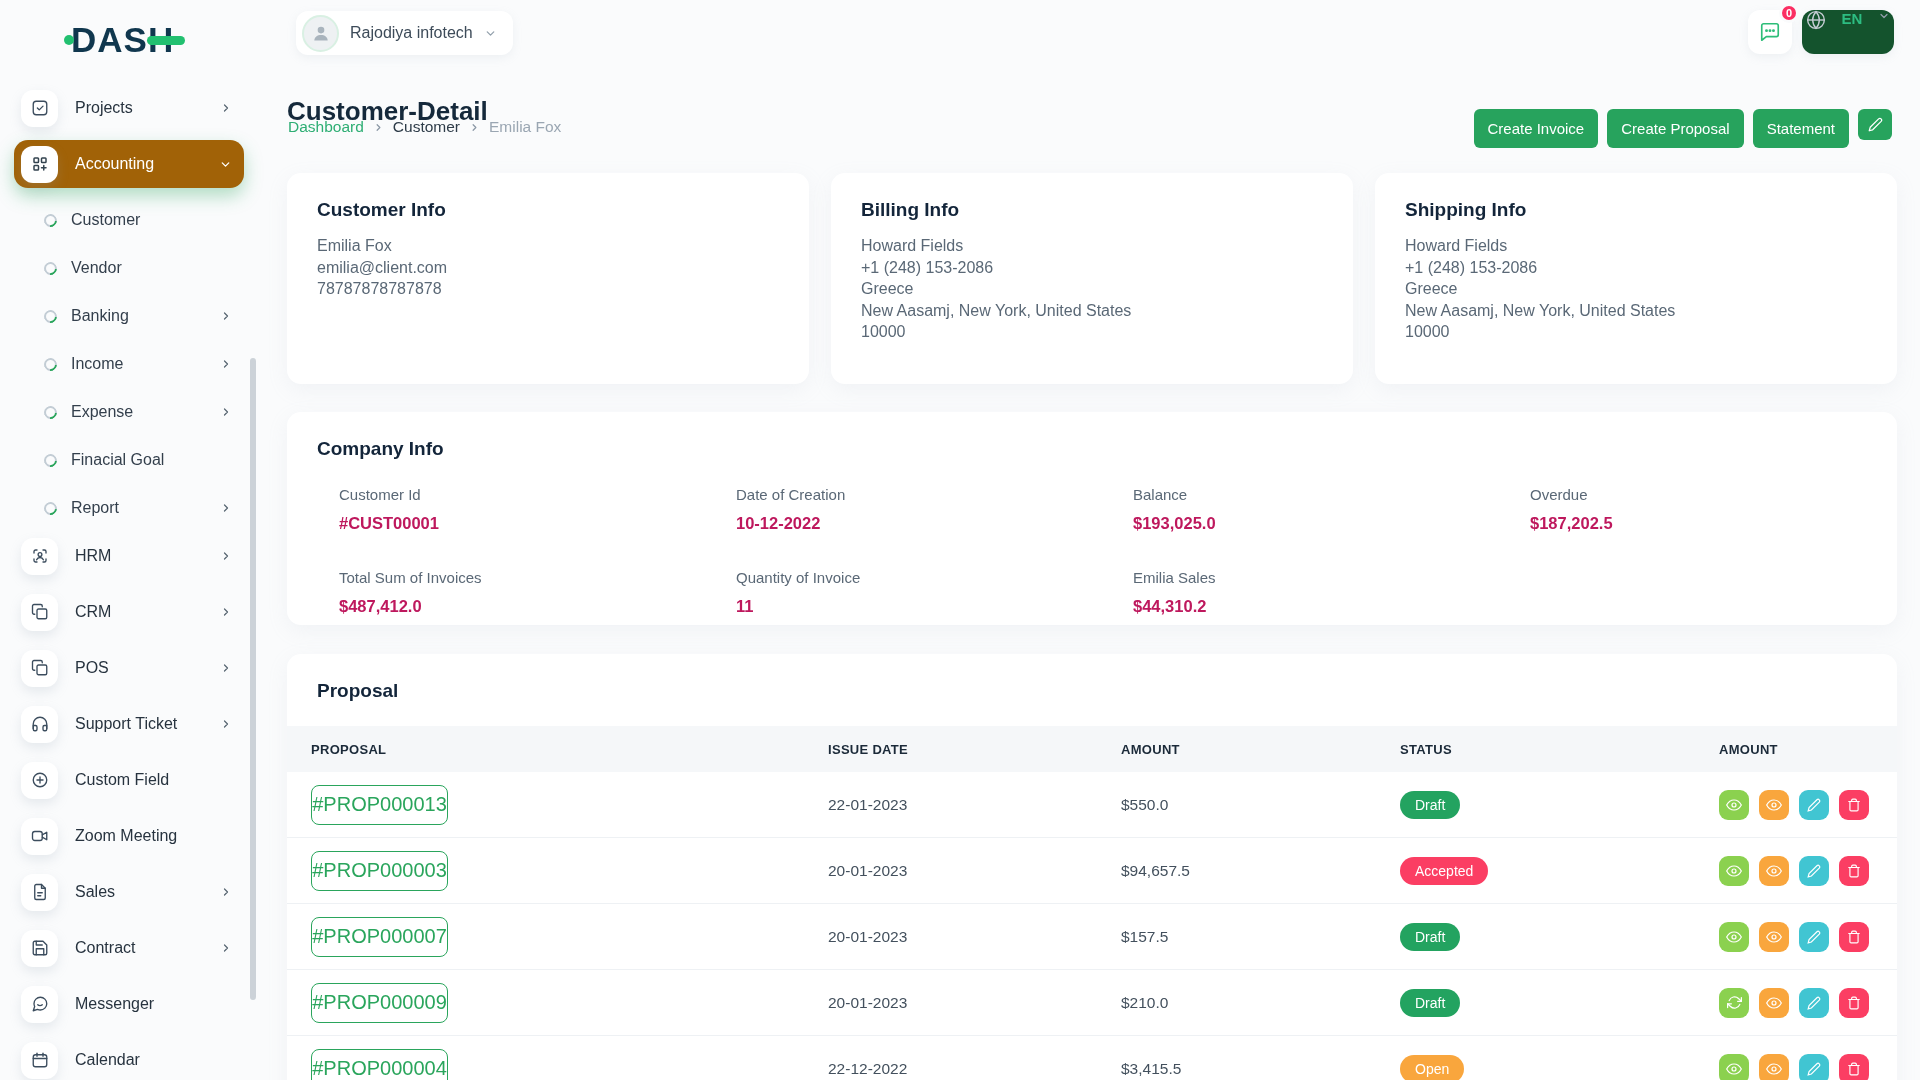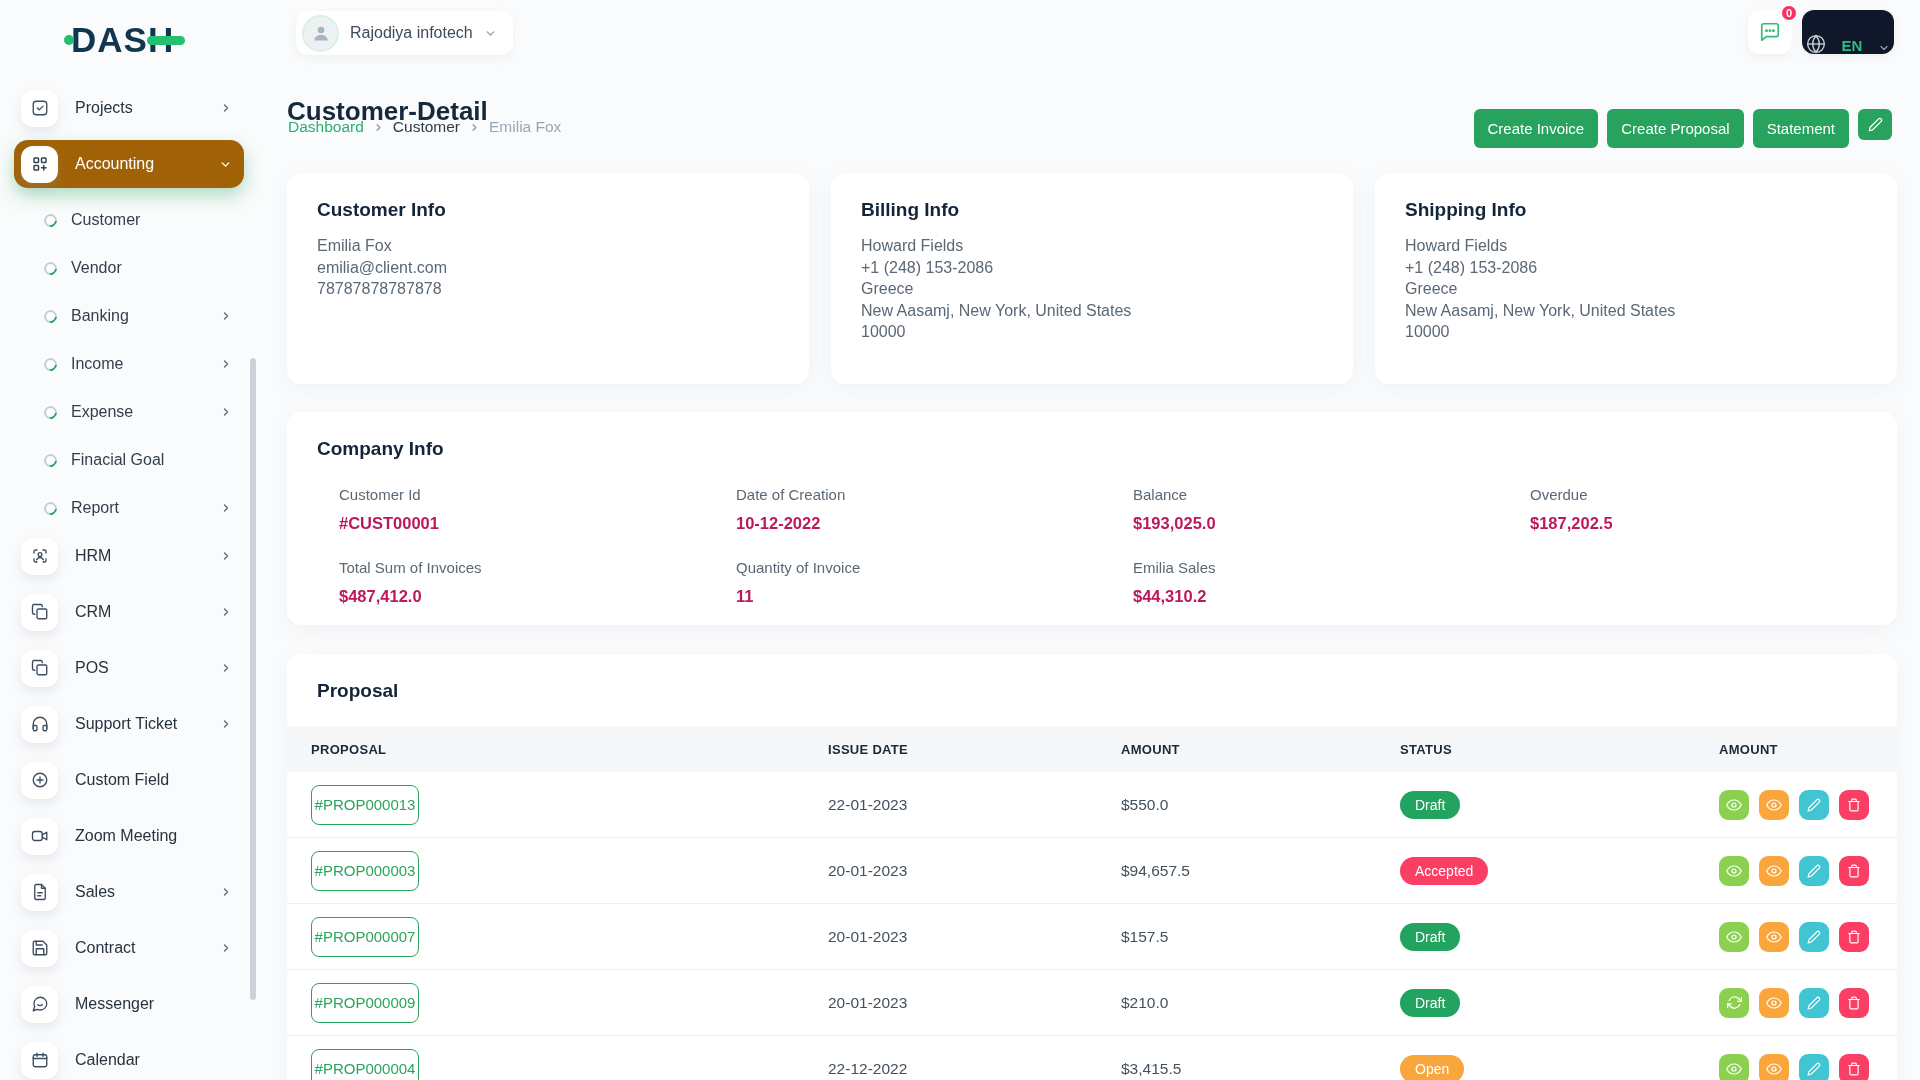--- a/index.html
+++ b/index.html
@@ -22,22 +22,22 @@
     display:flex;align-items:center;gap:11px;padding:0 16px 0 6px;box-shadow:0 3px 10px rgba(160,175,190,.14)}
   .avatar{width:33px;height:33px;border-radius:50%;background:#eef1f3;border:2px solid #d9f0e3;
     display:flex;align-items:center;justify-content:center;overflow:hidden}
   .ws-name{font-size:16px;color:#3d4b59}
   .chev-sm{color:#93a0ac}
 
   .chat-btn{position:absolute;left:1748px;top:10px;width:44px;height:44px;background:#fff;border-radius:12px;
     box-shadow:0 3px 10px rgba(160,175,190,.14);display:flex;align-items:center;justify-content:center}
   .chat-badge{position:absolute;top:-7px;right:-7px;min-width:20px;height:20px;border-radius:10px;background:#fb2f63;
     color:#fff;font-size:11px;font-weight:700;display:flex;align-items:center;justify-content:center;border:3px solid #fafbfc;box-sizing:border-box;padding:0 4px}
-  .lang-pill{position:absolute;left:1802px;top:10px;width:92px;height:44px;background:#0f172a;border-radius:12px;
-    box-shadow:0 3px 10px rgba(160,175,190,.14);display:flex;align-items:flex-end;justify-content:center;gap:16px}
+  .lang-pill{position:absolute;left:1802px;top:10px;width:92px;height:44px;background:#14532d;border-radius:12px;
+    box-shadow:0 3px 10px rgba(160,175,190,.14);display:flex;align-items:flex-start;justify-content:center;gap:16px}
   .lang-code{font-size:15px;font-weight:600;color:#2dbd82}
 
   
   .sidebar{position:absolute;left:14px;top:84px;width:230px}
   .sb-item{height:48px;display:flex;align-items:center;gap:17px;padding:0 12px 0 7px;margin-bottom:8px;border-radius:14px}
   .sb-ico{width:37px;height:37px;background:#fff;border-radius:12px;flex:none;color:#3c4d5e;
     display:flex;align-items:center;justify-content:center;box-shadow:0 5px 12px rgba(150,165,180,.20)}
   .sb-label{flex:1;font-size:16px;font-weight:500;color:#27333f}
   .chev{color:#55636f;flex:none}
   .sb-item.active{background:#a16207;box-shadow:0 8px 18px rgba(39,163,93,.35)}
@@ -63,33 +63,33 @@
     display:flex;align-items:center;justify-content:center}
 
   
   .card{background:#fff;border-radius:14px;box-shadow:0 6px 20px rgba(173,185,201,.12)}
   .cards-row{position:absolute;left:287px;top:173px;width:1610px;display:flex;gap:22px}
   .info-card{width:522px;height:211px;box-sizing:border-box;padding:26px 30px}
   .card-title{font-size:19px;font-weight:700;color:#13253a;margin:0 0 14px 0}
   .info-line{font-size:16px;line-height:21.5px;color:#5a6876}
 
   .company-card{position:absolute;left:287px;top:412px;width:1610px;height:213px;box-sizing:border-box;padding:26px 30px}
-  .stats-grid{display:grid;grid-template-columns:repeat(4,397px);row-gap:26px;margin:26px 0 0 22px}
+  .stats-grid{display:grid;grid-template-columns:repeat(4,397px);row-gap:36px;margin:26px 0 0 22px}
   .stat-label{font-size:15px;color:#5a6876}
   .stat-value{font-size:16.5px;font-weight:700;color:#be185d;margin-top:11px}
 
   
   .proposal-card{position:absolute;left:287px;top:654px;width:1610px;height:480px;box-sizing:border-box;padding-top:26px}
   .proposal-card .card-title{padding-left:30px;margin-bottom:24px}
   .tgrid{display:grid;grid-template-columns:517px 293px 279px 319px auto;align-items:center;padding:0 24px}
   .thead{background:#f5f7f9;height:46px}
   .th{font-size:13px;font-weight:700;letter-spacing:.3px;color:#1b2a39}
   .trow{height:65px;border-bottom:1px solid #eef1f4}
   .trow:last-child{border-bottom:none}
-  .pid{height:40px;width:108px;border:1px solid #2aa55c;border-radius:8px;background:#fff;color:#2aa55c;font-size:15px}
+  .pid{height:40px;width:137px;border:1px solid #2aa55c;border-radius:8px;background:#fff;color:#2aa55c;font-size:20px}
   .tdate,.tamt{font-size:15.5px;color:#43505d}
   .pill{display:inline-flex;align-items:center;justify-content:center;height:28px;padding:0 15px;border-radius:14px;
     color:#fff;font-size:14px}
   .st-draft{background:#23a360}
   .st-accepted{background:#fb3e63}
   .st-open{background:#f9a63d}
   .acts{display:flex;gap:10px}
   .act{width:30px;height:30px;border-radius:9px;color:#fff;display:flex;align-items:center;justify-content:center}
   .a-view,.a-convert{background:#8bd14f}
   .a-eye{background:#f9a63d}

